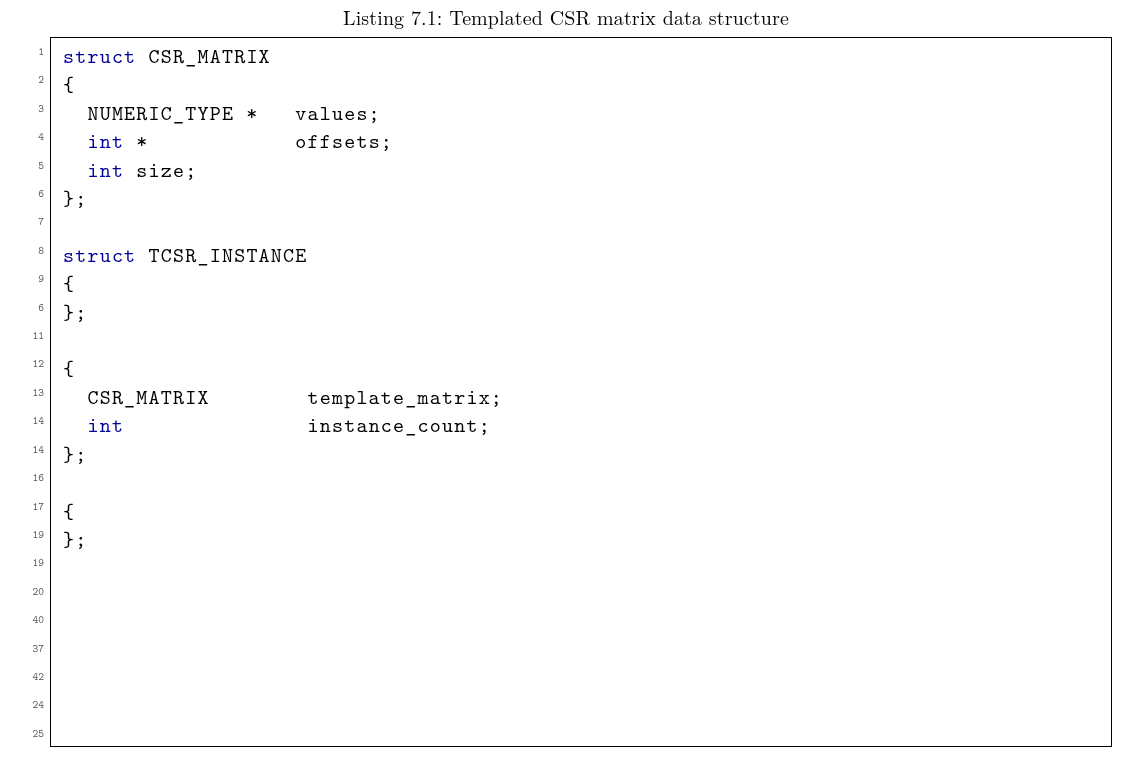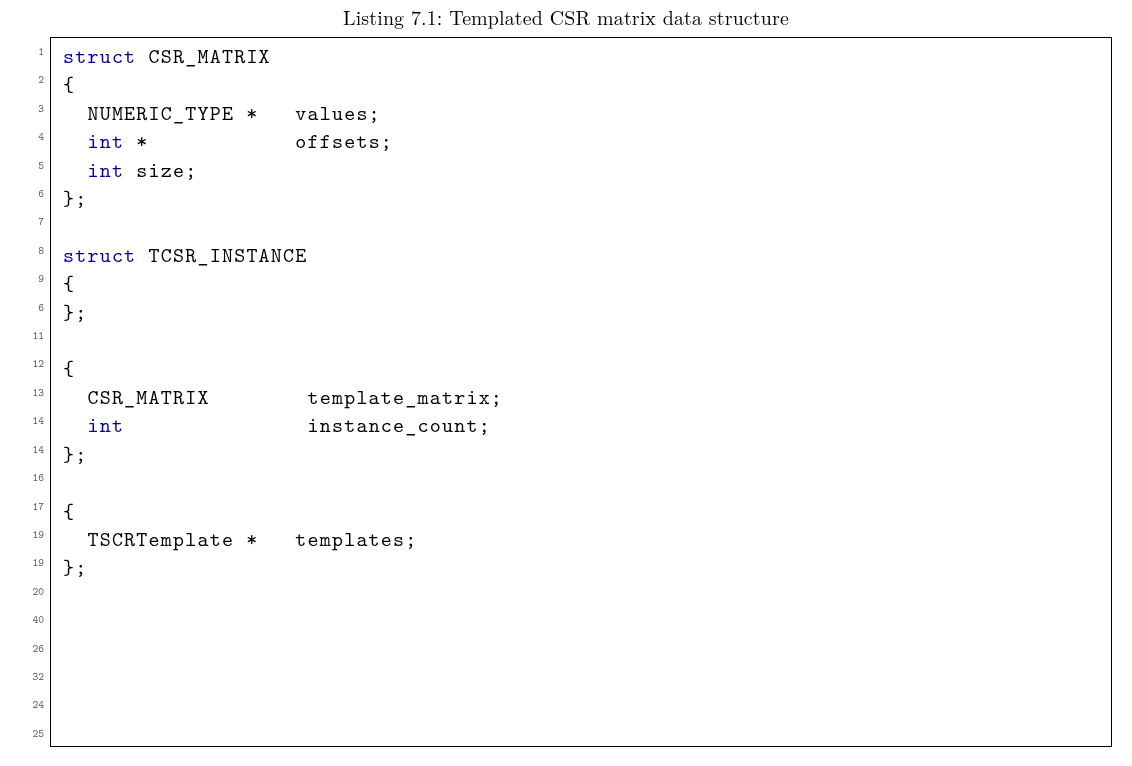--- a/index.html
+++ b/index.html
@@ -77,22 +77,22 @@
         <span class="ln">12</span>
         <span class="ln">13</span>
         <span class="ln">14</span>
         <span class="ln">14</span>
         <span class="ln">16</span>
         <span class="ln">17</span>
         <span class="ln">19</span>
         <span class="ln">19</span>
         <span class="ln">20</span>
         <span class="ln">40</span>
-        <span class="ln">26</span>
-        <span class="ln">32</span>
+        <span class="ln">37</span>
+        <span class="ln">42</span>
         <span class="ln">24</span>
         <span class="ln">25</span>
       </div>
     <div class="codebox" id="codebox">
         <div class="line"><span class="kw">struct</span><span> CSR_MATRIX</span></div>
         <div class="line"><span>{</span></div>
         <div class="line"><span>  NUMERIC_TYPE *   values;</span></div>
         <div class="line"><span>  </span><span class="kw">int</span><span> *            offsets;</span></div>
         <div class="line"><span>  </span><span class="kw">int</span><span> size;</span></div>
         <div class="line"><span>};</span></div>
@@ -100,17 +100,16 @@
         <div class="line"><span class="kw">struct</span><span> TCSR_INSTANCE</span></div>
         <div class="line"><span>{</span></div>
         <div class="line"><span>};</span></div>
         <div class="line">&nbsp;</div>
         <div class="line"><span>{</span></div>
         <div class="line"><span>  CSR_MATRIX        template_matrix;</span></div>
         <div class="line"><span>  </span><span class="kw">int</span><span>               instance_count;</span></div>
         <div class="line"><span>};</span></div>
         <div class="line">&nbsp;</div>
         <div class="line"><span>{</span></div>
-        <div class="line"><span>  TSCRTemplate *   templates;</span></div>
         <div class="line"><span>};</span></div>
       </div>
   </div>
 </div>
 
 </body></html>

